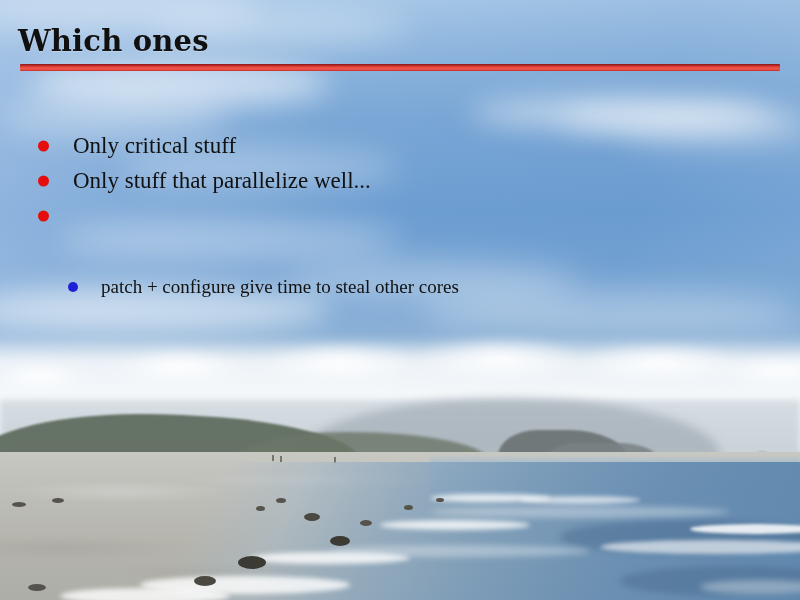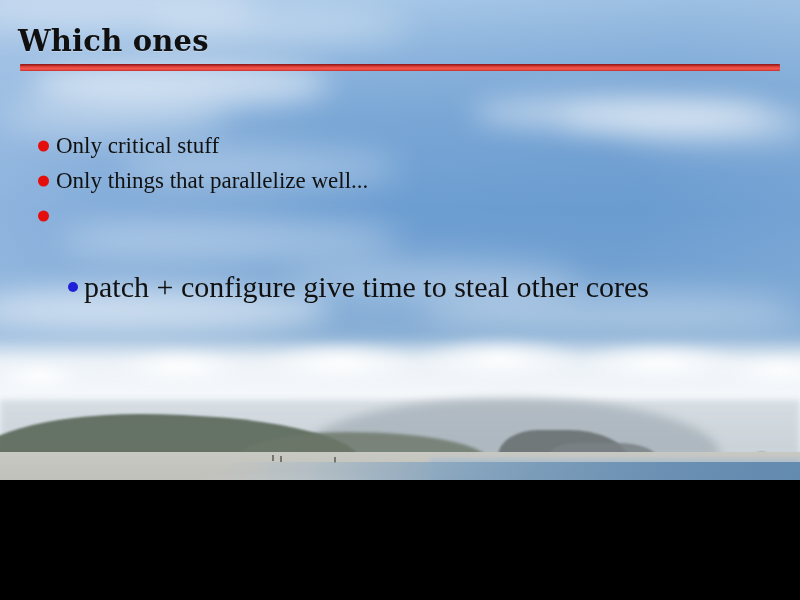--- a/index.html
+++ b/index.html
@@ -3,21 +3,21 @@
 <meta charset="utf-8">
 <style>
   html, body {
     margin: 0;
     padding: 0;
     background: #000;
   }
   #slide {
     position: relative;
     width: 800px;
-    height: 480px;
+    height: 600px;
     overflow: hidden;
     font-family: "Liberation Serif", "DejaVu Serif", serif;
     background: #86efac;
   }
 
   
   .bg-layer { position: absolute; left: 0; top: 0; width: 800px; height: 600px; }
 
   
   .sky {
@@ -224,23 +224,24 @@
     transform: translateY(-50%);
   }
   .bul-red   { left: 38px; width: 11px; height: 11px; background: #e60d0d; }
   .bul-blue  { left: 68px; width: 10px; height: 10px; background: #1f1fd8; }
 
   .lbl {
     position: absolute;
     color: #111;
     font-size: 23px;
     font-family: "Liberation Serif", "DejaVu Serif", serif;
+    margin-left: 17px;
   }
   .lvl1 .lbl { left: 56px; }
-  .lvl2 .lbl { left: 84px; font-size: 30px; }
+  .lvl2 .lbl { left: 84px; font-size: 19px; }
 </style>
 </head>
 <body>
 
 <div id="slide">
 
   <div class="bg-layer sky"></div>
   <div class="bg-layer sky-shade"></div>
 
   <div class="cloud faint" style="left:-40px; top:-14px; width:300px; height:46px;"></div>
@@ -309,21 +310,21 @@
 
   <div class="bullets">
 
     <div class="row lvl1">
       <span class="bul bul-red"></span>
       <span class="lbl">Only critical stuff</span>
     </div>
 
     <div class="row lvl1">
       <span class="bul bul-red"></span>
-      <span class="lbl">Only things that parallelize well...</span>
+      <span class="lbl">Only stuff that parallelize well...</span>
     </div>
 
     <div class="row lvl1">
       <span class="bul bul-red"></span>
     </div>
 
     <div class="row spacer"></div>
 
 
     <div class="row lvl2">

